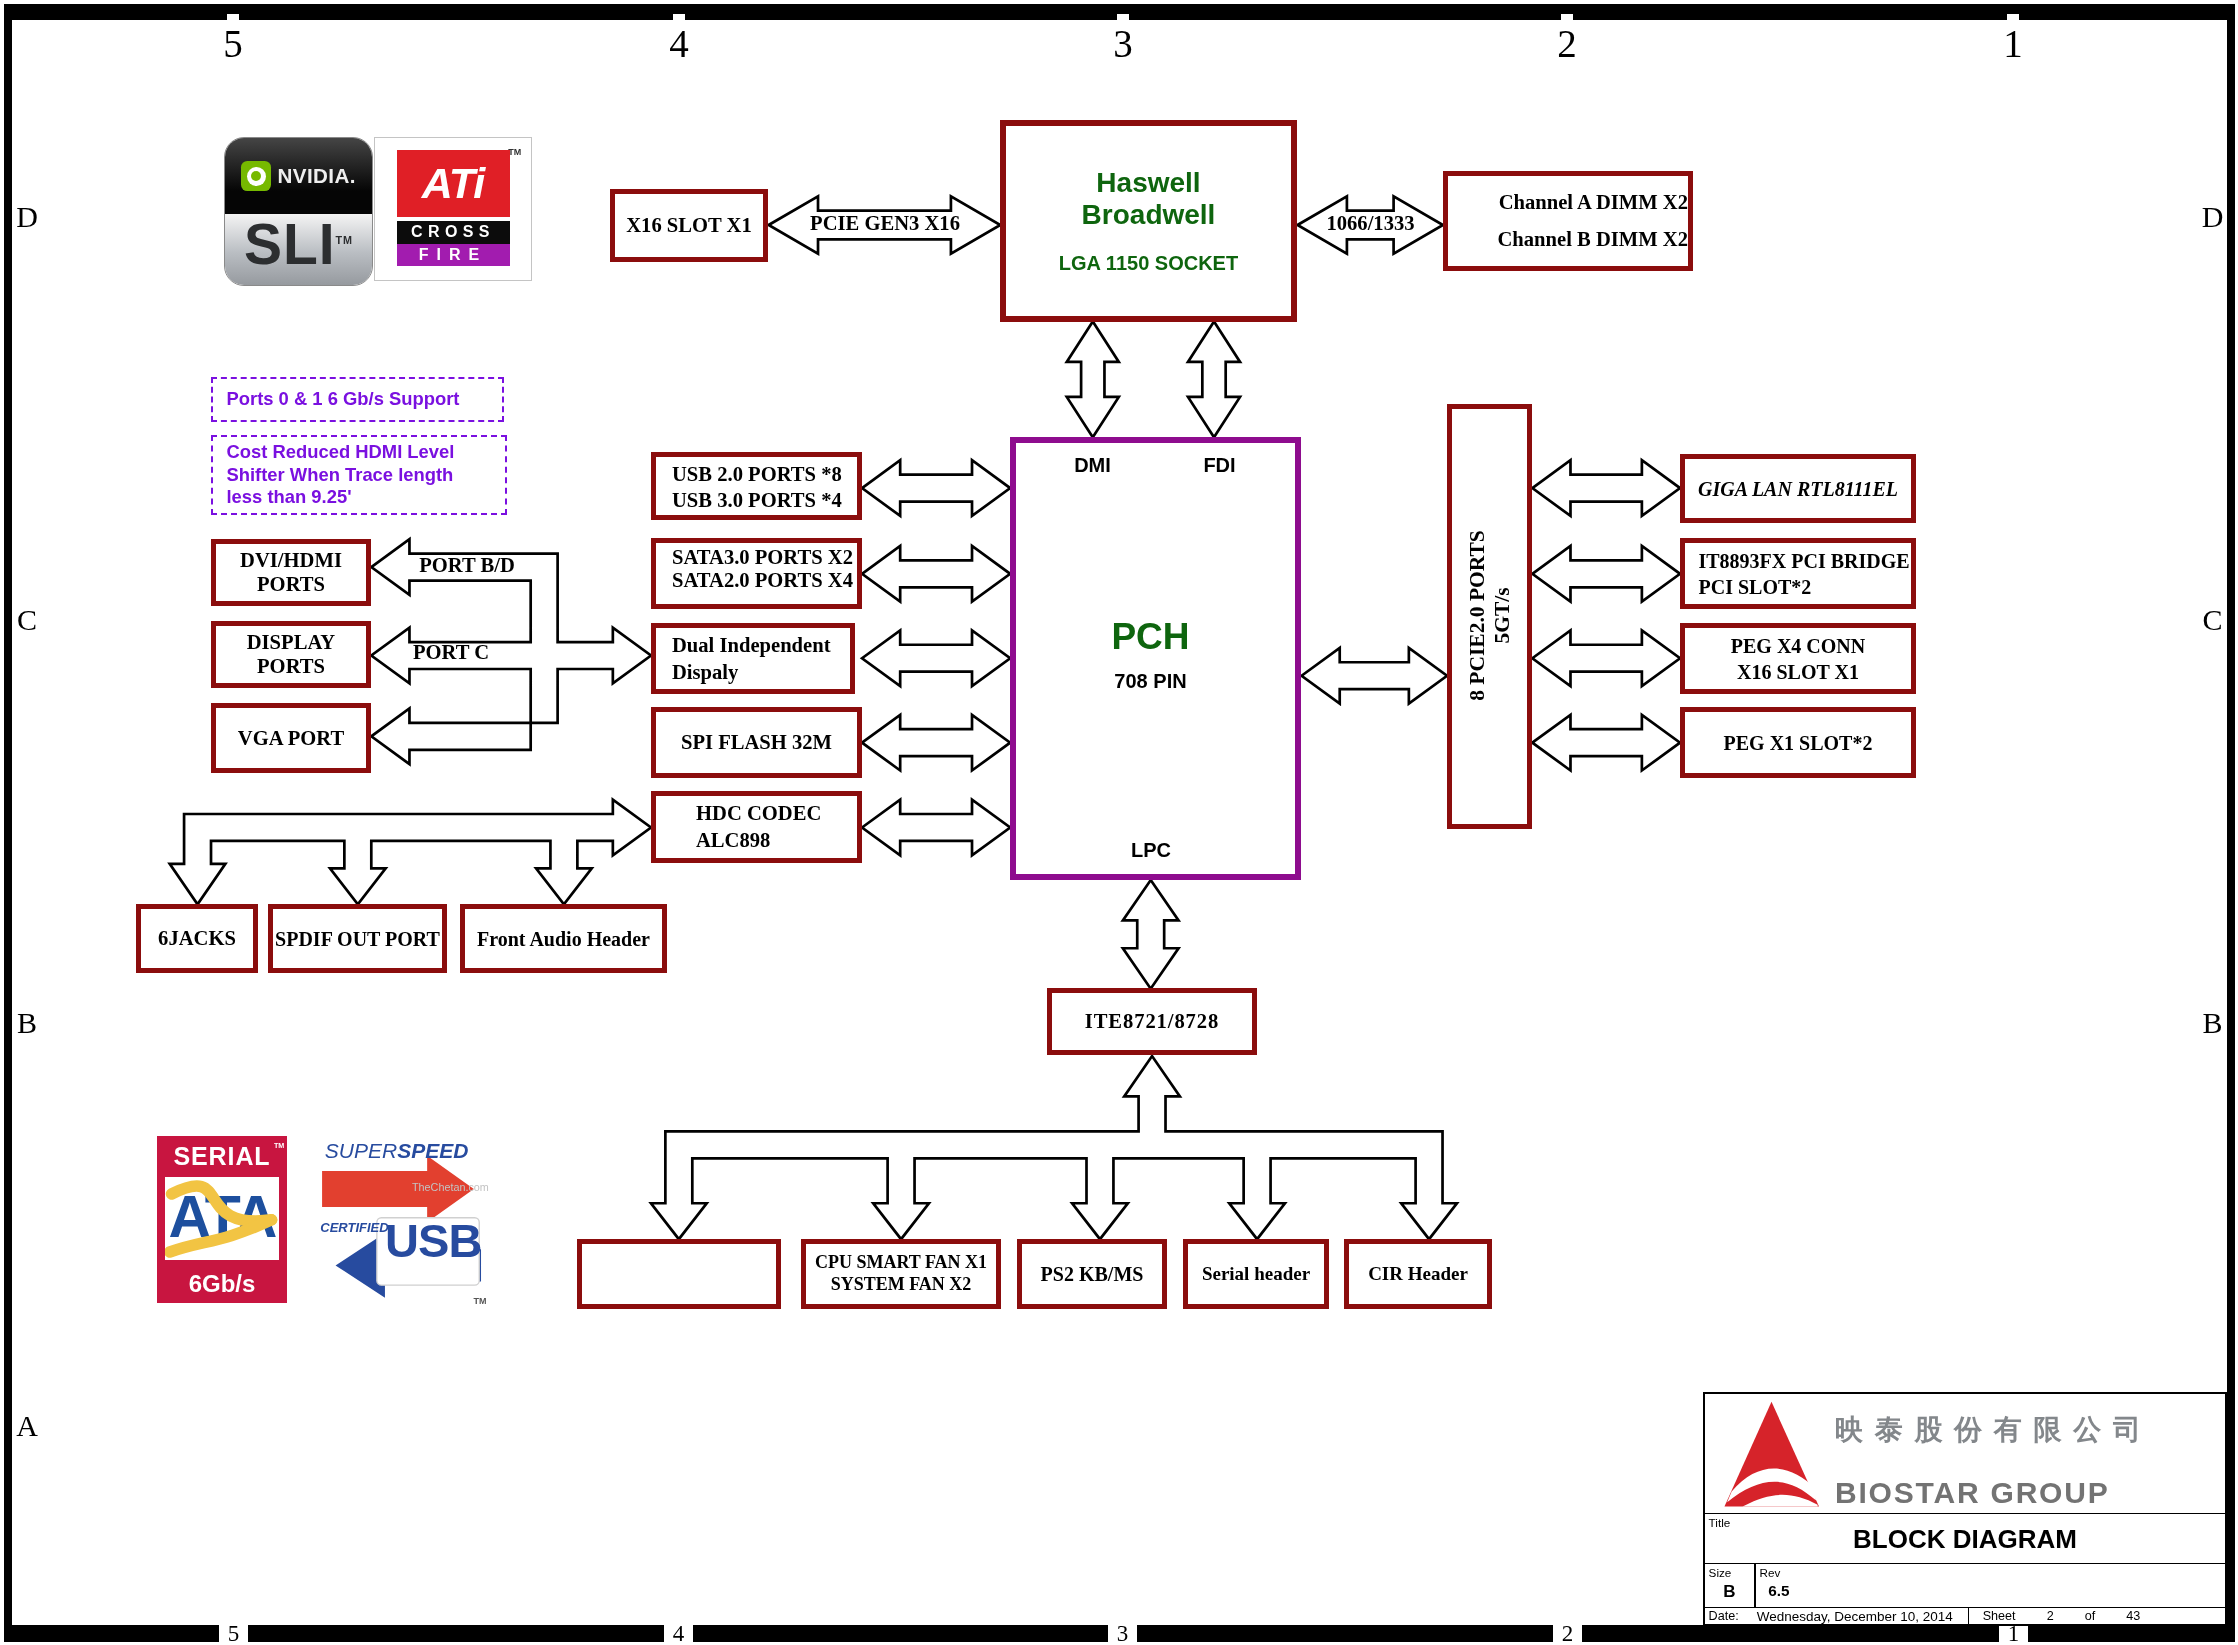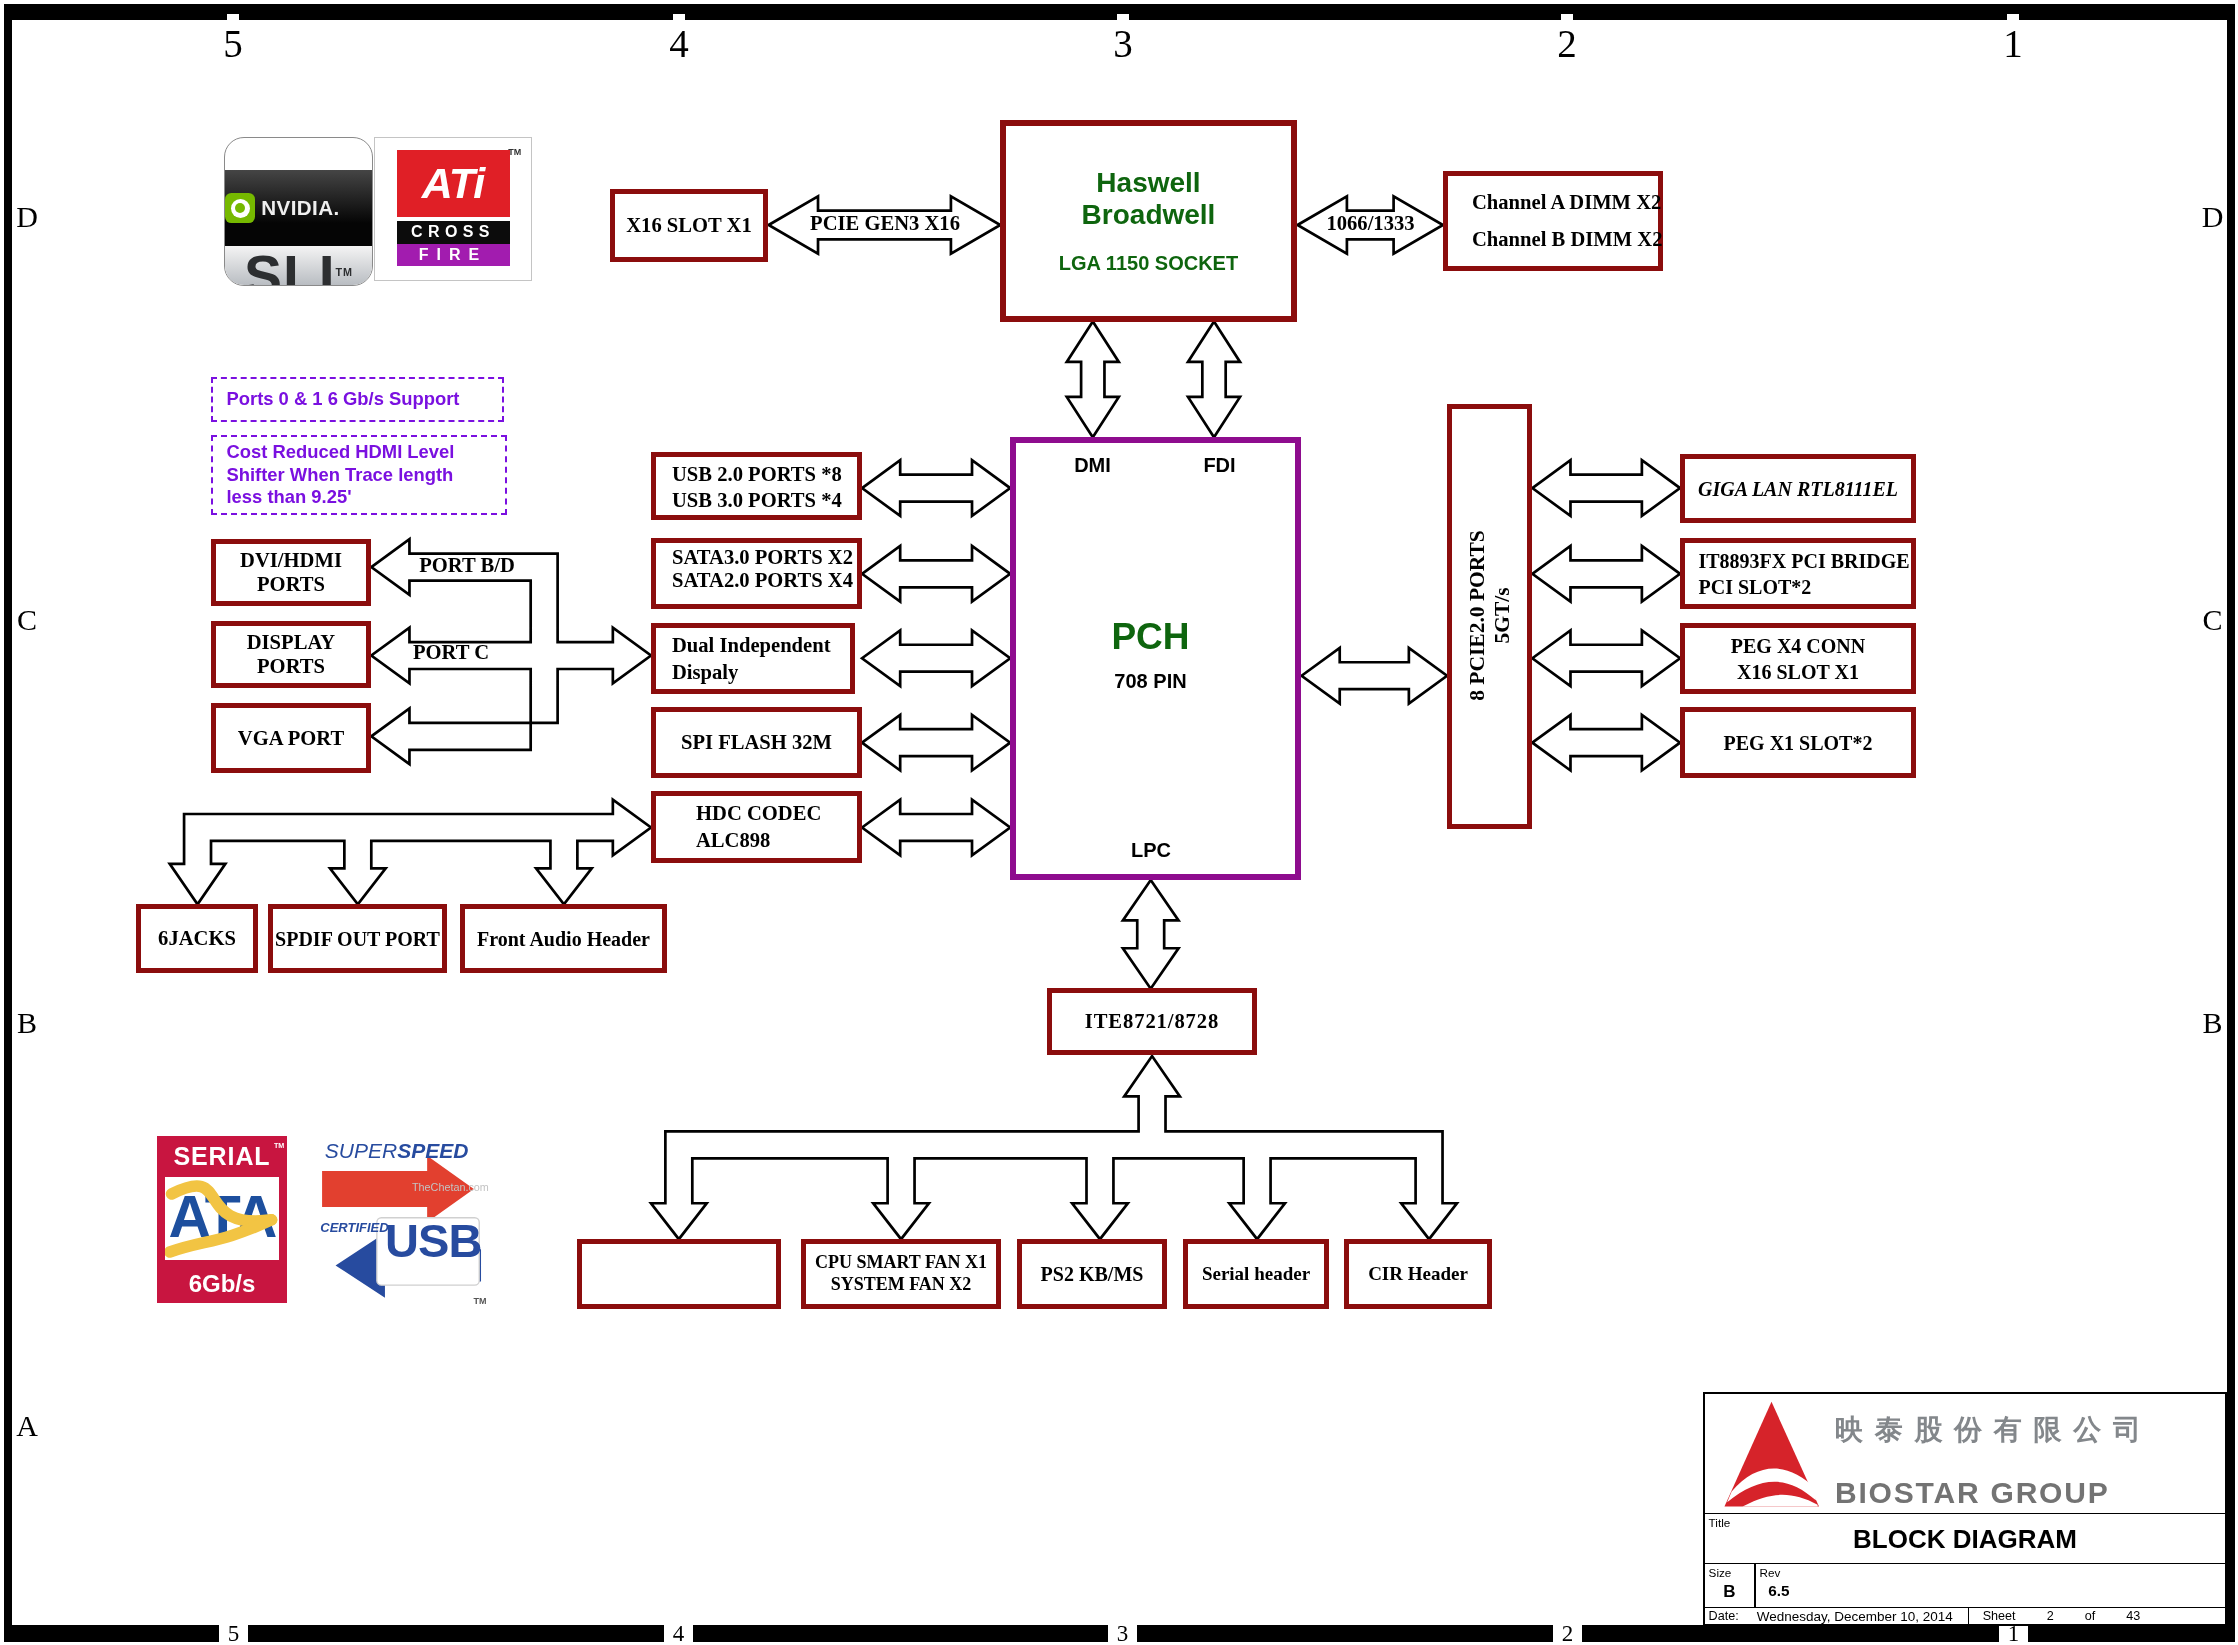--- a/index.html
+++ b/index.html
@@ -32,21 +32,21 @@
   
   .pchbox{border-color:#8e0c8e;}
   
   .rot{position:absolute;z-index:3;display:flex;flex-direction:column;justify-content:center;
        align-items:center;transform:rotate(-90deg);}
   svg#wires{position:absolute;left:0;top:0;z-index:1;}
   
   .nv{position:absolute;left:224px;top:137px;width:147px;height:147px;border-radius:20px;
       overflow:hidden;z-index:2;border:1.3px solid #8a8a8a;}
   .nv .t{height:52%;background:linear-gradient(180deg,#454545,#050505 70%);display:flex;
-         align-items:center;justify-content:flex-start;gap:6.3px;margin-top:32px;}
+         align-items:center;justify-content:center;gap:6.3px;}
   .nv .eye{width:30px;height:30px;border-radius:6.3px;background:#76b900;display:flex;
            align-items:center;justify-content:center;flex:0 0 auto;}
   .nv .eye i{display:block;width:19px;height:19px;border-radius:50%;background:#fff;
              position:relative;}
   .nv .eye i:after{content:"";position:absolute;left:4.5px;top:4.5px;width:10px;height:10px;
              border-radius:50%;background:#76b900;}
   .nv .brand{color:#efefef;font:bold 20.6px "Liberation Sans",sans-serif;letter-spacing:0.4px;}
   .nv .b{height:48%;background:linear-gradient(180deg,#f4f4f4,#b9bdc2 55%,#969a9f);
          display:flex;align-items:flex-start;justify-content:center;}
   .nv .sli{font:900 57px/53px "Liberation Sans",sans-serif;color:#2c2e30;letter-spacing:0.9px;}
@@ -203,21 +203,21 @@
 </div>
 <div class="flabel serifb" style="left:795px;top:212px;width:180px;text-align:center;">PCIE GEN3 X16</div>
 
 <div class="box" style="left:1000px;top:120px;width:297px;height:202px;border-width:6.7px;">
   <span class="lbl sansb green" style="font-size:28px;">Haswell</span>
   <span class="lbl sansb green" style="font-size:28px;">Broadwell</span>
   <span class="lbl sansb green" style="font-size:20px;margin-top:21.5px;">LGA 1150 SOCKET</span>
 </div>
 <div class="flabel serifb" style="left:1311px;top:212px;width:119px;text-align:center;">1066/1333</div>
 
-<div class="box la" style="left:1443px;top:171px;width:220px;height:100px;padding-left:24px;">
+<div class="box la" style="left:1443px;top:171px;width:250px;height:100px;padding-left:24px;align-items:flex-end;">
   <span class="lbl">Channel A DIMM X2</span>
   <span class="lbl" style="margin-top:10px;">Channel B DIMM X2</span>
 </div>
 
 <div class="box pchbox" style="left:1010px;top:437px;width:291px;height:443px;border-width:6.7px;"></div>
 <div class="flabel sansb" style="left:1061px;top:454px;width:63px;text-align:center;font-size:20px;">DMI</div>
 <div class="flabel sansb" style="left:1188px;top:454px;width:63px;text-align:center;font-size:20px;">FDI</div>
 <div class="flabel sansb green" style="left:1083px;top:616px;width:135px;text-align:center;font-size:37px;">PCH</div>
 <div class="flabel sansb" style="left:1083px;top:670px;width:135px;text-align:center;font-size:20px;">708 PIN</div>
 <div class="flabel sansb" style="left:1106px;top:839px;width:90px;text-align:center;font-size:20px;">LPC</div>

